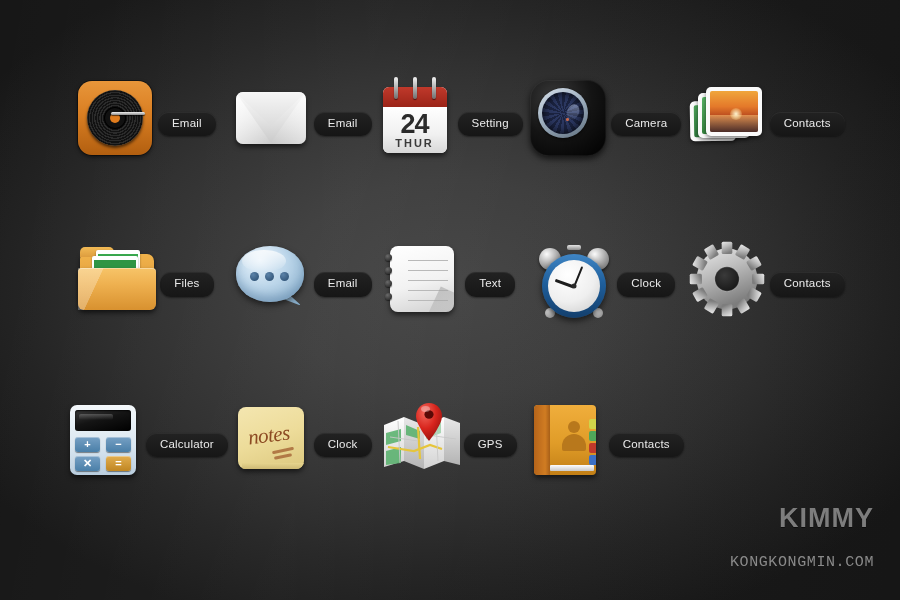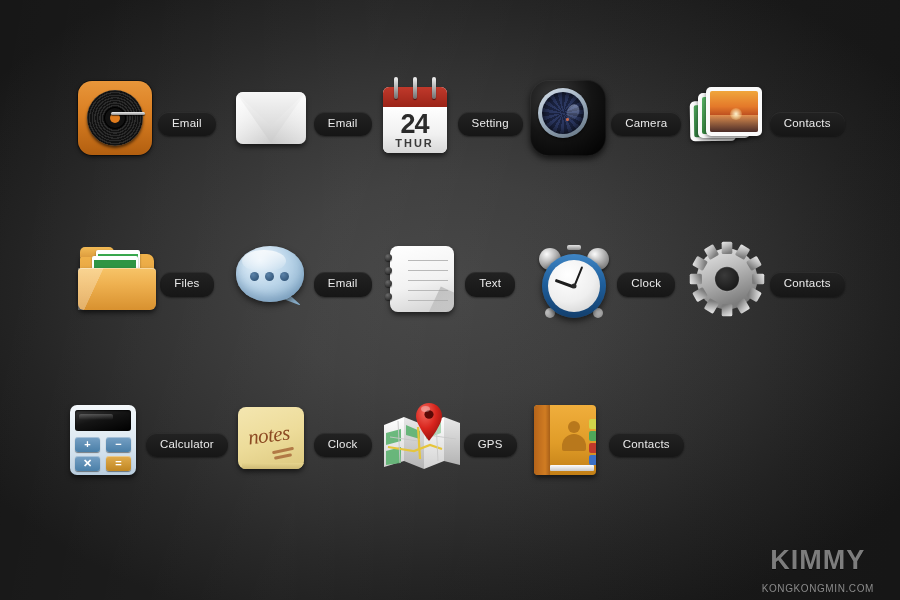--- a/index.html
+++ b/index.html
@@ -43,29 +43,29 @@
     font-size:11.5px;
     line-height:1;
     padding:6px 14px 7px 14px;
     border-radius:11px;
     box-shadow:0 1px 0 rgba(255,255,255,0.05) inset, 0 1px 2px rgba(0,0,0,0.45);
     white-space:nowrap;
     letter-spacing:0.2px;
   }
   
   #watermark{
-    position:absolute;right:26px;bottom:6px;text-align:center;
+    position:absolute;right:26px;bottom:30px;text-align:right;
     user-select:none;
   }
   #wm-main{
     font-size:27px;font-weight:bold;color:#7d7d7d;letter-spacing:1px;
     line-height:1;text-shadow:0 1px 0 rgba(0,0,0,.5);
   }
   #wm-sub{
-    margin-top:10px;font-size:10px;color:#8a8a8a;letter-spacing:0.6px;line-height:1;
+    margin-top:23px;font-size:15px;color:#8a8a8a;letter-spacing:0.6px;line-height:1;font-family:Liberation Mono, monospace;
   }
   
   .sq{position:absolute;border-radius:14px;}
 
   
   .music-bg{width:74px;height:74px;left:6px;top:6px;
     background:linear-gradient(180deg,#e8963a 0%,#d97e22 45%,#b25f10 100%);
     box-shadow:0 2px 4px rgba(0,0,0,.55), 0 0 0 1px rgba(0,0,0,.35);}
   .vinyl{position:absolute;width:56px;height:56px;left:15px;top:15px;border-radius:50%;
     background:

